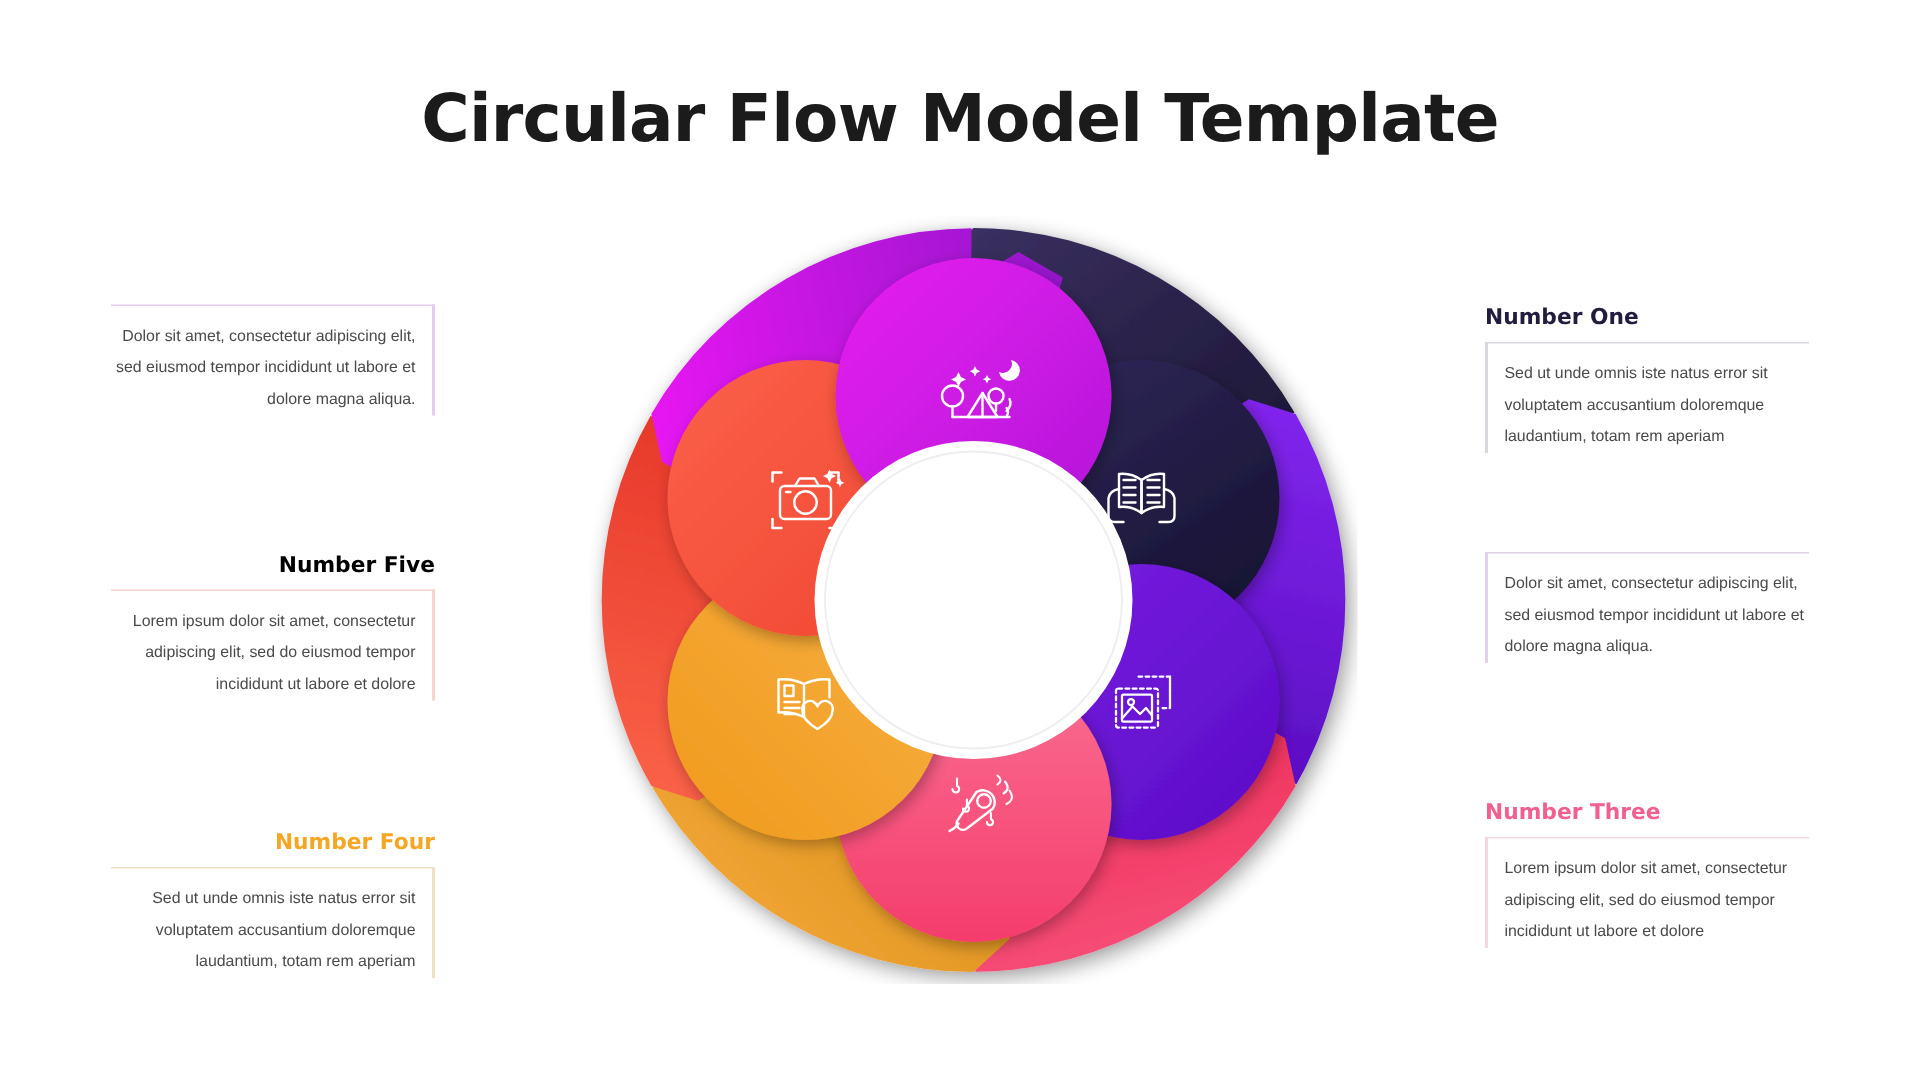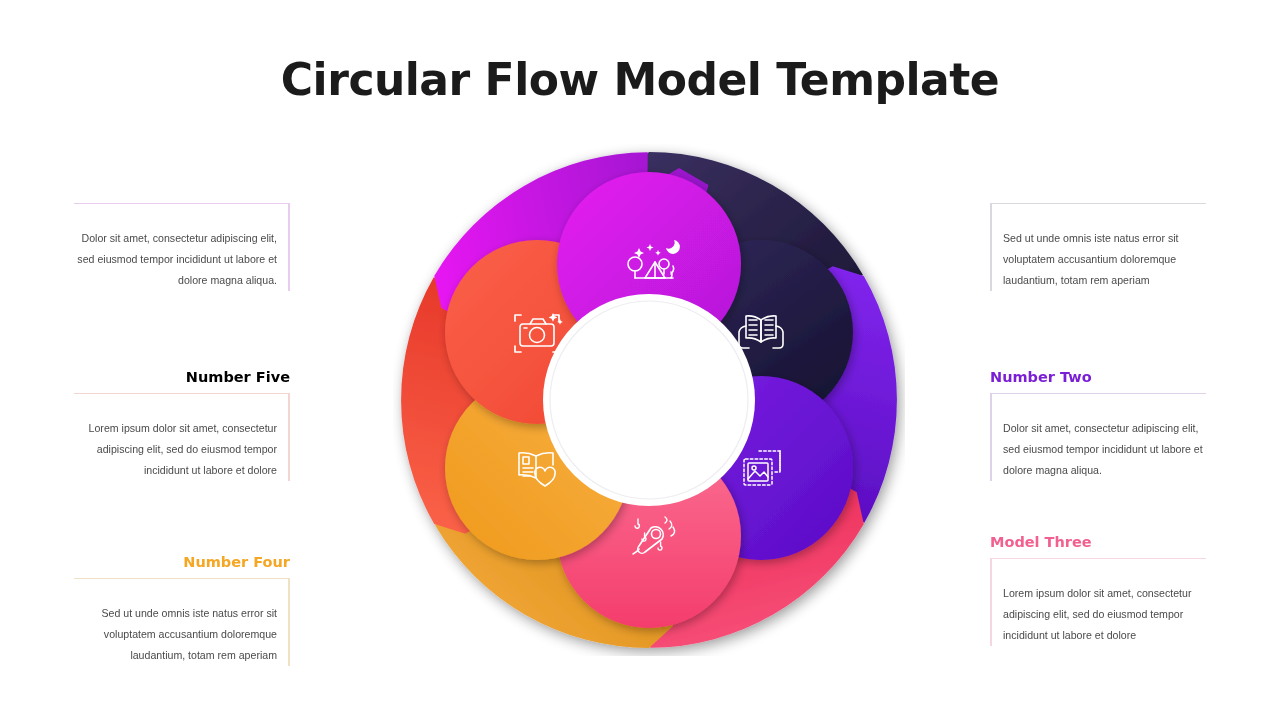--- a/index.html
+++ b/index.html
@@ -36,21 +36,21 @@
     width: 216px;
   }
   .info-block .heading {
     font-size: 14.5px;
     font-weight: 700;
     line-height: 18px;
     margin-bottom: 7px;
     font-family: "DejaVu Sans", "Liberation Sans", sans-serif;
   }
   .info-block .body-wrap {
-    padding-top: 24px;
+    padding-top: 10px;
   }
   .info-block .body {
     font-size: 10.6px;
     line-height: 21px;
     color: #4a4a4a;
     font-family: "Liberation Sans", sans-serif;
   }
 
   
   .info-block.right { text-align: left; }
@@ -278,34 +278,34 @@
       </g>
       <g stroke="none" fill="#ffffff">
         <path d="M 16 -19 l1.4 3 l3 1.4 l-3 1.4 l-1.4 3 l-1.4 -3 l-3 -1.4 l3 -1.4 Z"></path>
         <path d="M 23 -13 l0.9 2 l2 0.9 l-2 0.9 l-0.9 2 l-0.9 -2 l-2 -0.9 l2 -0.9 Z"></path>
       </g>
     </g>
   </svg>
 </div>
 
 <div class="info-block right" style="left:990px; top:203px;">
+  <div class="heading" style="color: rgb(34, 29, 63);">Number One</div>
   <div class="body-wrap" style="border-top-color: rgb(216, 216, 222); border-left-color: rgb(216, 216, 222);">
     <div class="body">Sed ut unde omnis iste natus error sit voluptatem accusantium doloremque laudantium, totam rem aperiam</div>
   </div>
 </div>
 
 <div class="info-block right" style="left:990px; top:368px;">
-  <div class="heading" style="color: rgb(123, 31, 214);">Number Two</div>
   <div class="body-wrap" style="border-top-color: rgb(221, 210, 234); border-left-color: rgb(221, 210, 234);">
     <div class="body">Dolor sit amet, consectetur adipiscing elit, sed eiusmod tempor incididunt ut labore et dolore magna aliqua.</div>
   </div>
 </div>
 
 <div class="info-block right" style="left:990px; top:533px;">
-  <div class="heading" style="color: rgb(242, 96, 143);">Model Three</div>
+  <div class="heading" style="color: rgb(242, 96, 143);">Number Three</div>
   <div class="body-wrap" style="border-top-color: rgb(244, 215, 224); border-left-color: rgb(244, 215, 224);">
     <div class="body">Lorem ipsum dolor sit amet, consectetur adipiscing elit, sed do eiusmod tempor incididunt ut labore et dolore</div>
   </div>
 </div>
 
 <div class="info-block left" style="left:74px; top:203px;">
   <div class="body-wrap" style="border-top-color: rgb(231, 204, 237); border-right-color: rgb(231, 204, 237);">
     <div class="body">Dolor sit amet, consectetur adipiscing elit, sed eiusmod tempor incididunt ut labore et dolore magna aliqua.</div>
   </div>
 </div>

